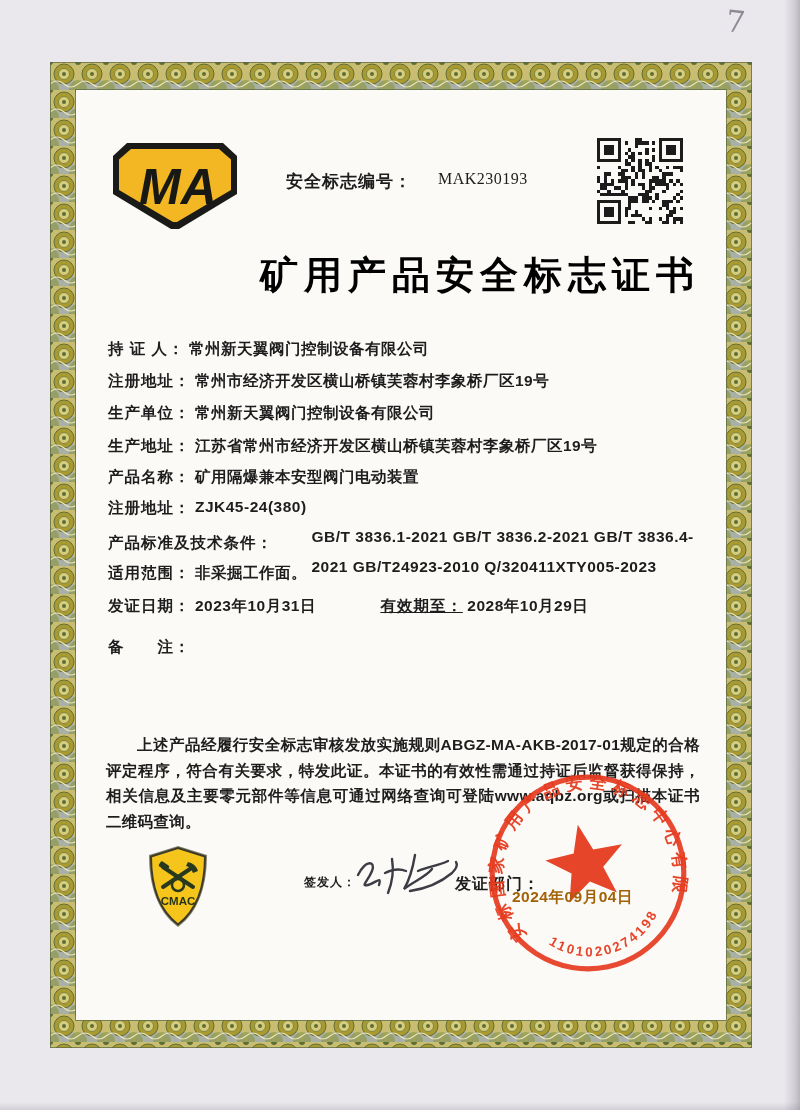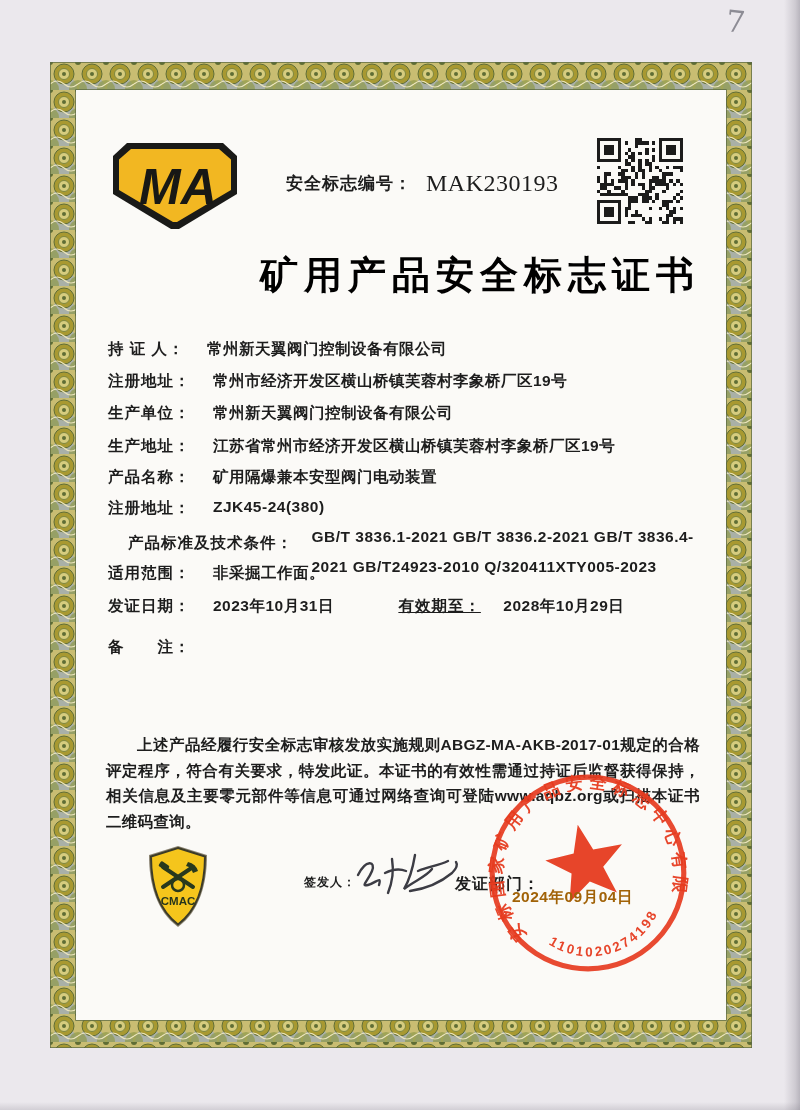--- a/index.html
+++ b/index.html
@@ -27,36 +27,36 @@
   }
   .cert-frame { position:absolute; left:50px; top:62px; width:702px; height:986px; }
   .cert-inner {
     position:absolute; left:76px; top:90px; width:650px; height:930px;
     background:#fbfaf7;
   }
   
   .ma-logo { position:absolute; left:112px; top:142px; width:126px; height:90px; }
   .code-row {
     position:absolute; left:286px; top:170px;
-    display:flex; align-items:center; gap:14px; white-space:nowrap;
+    display:flex; align-items:flex-start; gap:26px; white-space:nowrap;
   }
   .code-label { font-size:17px; font-weight:600; letter-spacing:1px; }
-  .code-value { font-size:24px; font-family:"Liberation Serif", serif; letter-spacing:.5px; }
+  .code-value { font-size:16px; font-family:"Liberation Serif", serif; letter-spacing:.5px; }
   .qr-code { position:absolute; left:597px; top:138px; width:86px; height:86px; }
   
   .cert-title {
     position:absolute; left:100px; top:250px; width:600px;
     text-align:right; font-size:38px; font-weight:900;
     letter-spacing:6px; color:#000000;
   }
   
   .row { position:absolute; left:108px; white-space:nowrap; }
   .row .lbl { display:inline-block; font-size:15.5px; font-weight:700; letter-spacing:1px; vertical-align:top; }
-  .row .val { display:inline-block; font-size:15.5px; font-weight:700; margin-left:18px; vertical-align:top; letter-spacing:.5px; }
-  .row.std .lbl { width:185px;text-align:right; }
+  .row .val { display:inline-block; font-size:15.5px; font-weight:700; vertical-align:top; letter-spacing:.5px; }
+  .row.std .lbl { width:185px; }
   .row.std .val { width:392px; white-space:normal; margin-left:14px; line-height:30px; }
   .val-inline2 { margin-left:60px;text-decoration:underline; }
   
   .statement {
     position:absolute; left:106px; top:732px; width:594px;
     font-size:15.5px; font-weight:700; line-height:25.5px;
     text-indent:2em; text-align:justify; letter-spacing:.3px;
   }
   
   .cmac-logo { position:absolute; left:146px; top:845px; width:64px; height:84px; }

